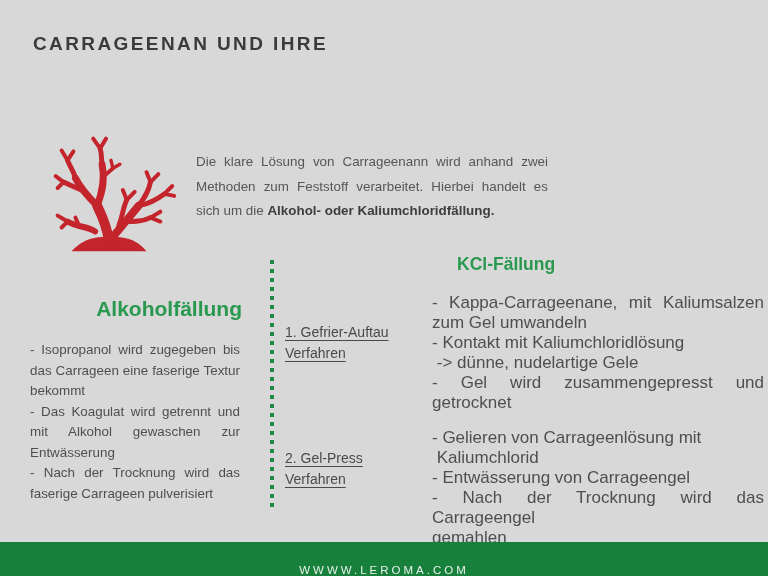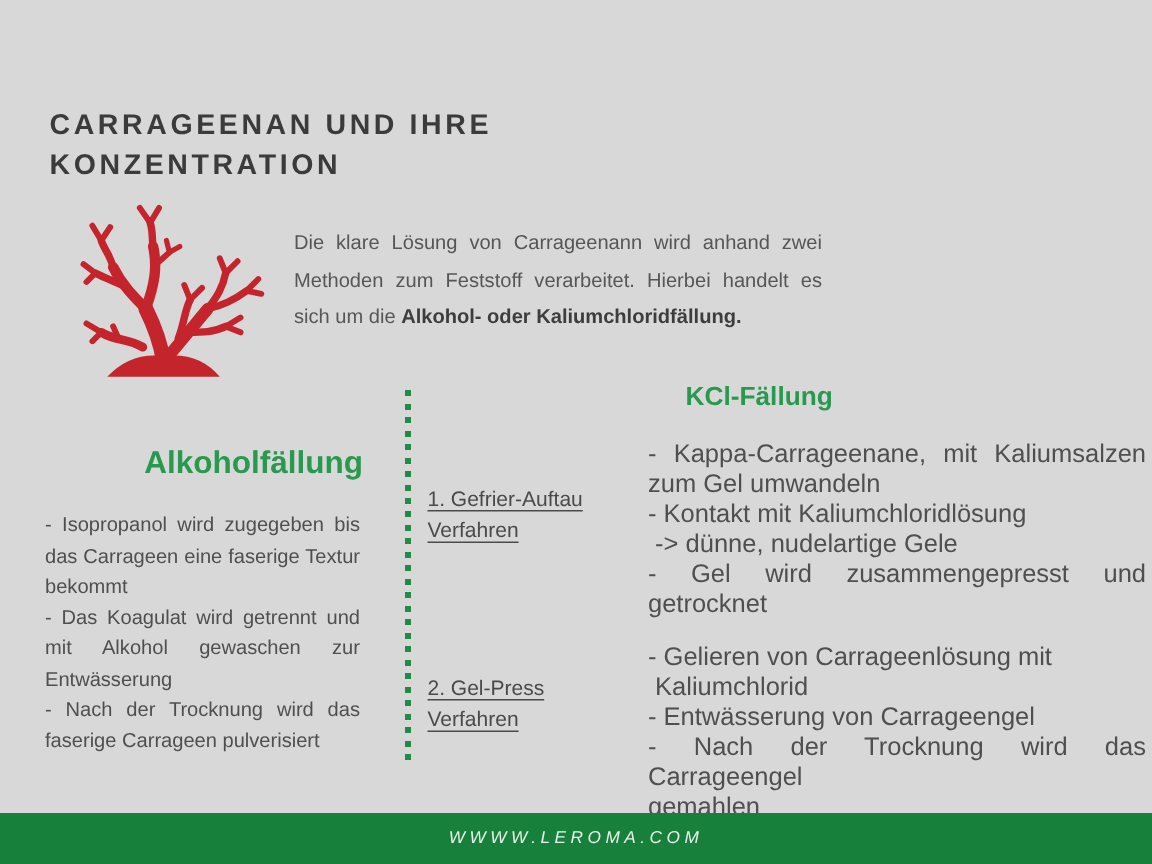--- a/index.html
+++ b/index.html
@@ -12,21 +12,21 @@
     --text_gray:#4f4f4f;
     --logo_gray:#4b4b4b;
   }
   *{margin:0;padding:0;box-sizing:border-box;}
   html,body{width:768px;height:576px;}
   body{font-family:"Liberation Sans", sans-serif;}
   .slide{position:relative;width:768px;height:576px;background:var(--background);overflow:hidden;}
 
   
   .title{position:absolute;left:33px;top:30px;font-size:19px;line-height:27px;
-    font-weight:600;letter-spacing:2.4px;color:var(--text_dark);margin-top:40px;}
+    font-weight:600;letter-spacing:2.4px;color:var(--text_dark);}
   .logo{position:absolute;right:26px;top:38px;display:flex;align-items:center;gap:8px;}
   .logo-name{font-size:13.5px;font-weight:700;letter-spacing:2.2px;color:var(--logo_gray);}
   .logo-divider{width:1px;height:32px;background:#939393;}
   .logo-tagline{font-size:6.8px;line-height:9px;font-weight:600;color:var(--logo_gray);}
 
   
   .coral{position:absolute;left:30px;top:120px;width:158px;height:134px;}
   .intro{position:absolute;left:196px;top:150px;width:352px;font-size:13.4px;
     line-height:24.5px;color:#565656;text-align:justify;}
   .intro b{color:#3d3d3d;margin-top:40px;}
@@ -50,31 +50,30 @@
   .right-heading{position:absolute;left:457px;top:254px;font-size:17.5px;
     font-weight:600;color:var(--green);}
   .right-list{position:absolute;left:432px;width:332px;font-size:17px;
     line-height:20px;color:var(--text_gray);}
   .right-list p{margin:0;white-space:pre-wrap;text-align:justify;}
   .right-list-1{top:293px;}
   .right-list-2{top:428px;}
 
   
   .footer{position:absolute;left:0;bottom:0;width:768px;height:34px;
-    background:var(--footer_green);display:flex;align-items:center;justify-content:center;font-style:italic;}
+    background:var(--footer_green);display:flex;align-items:flex-end;justify-content:center;}
   .footer-url{font-size:11.5px;letter-spacing:3px;color:#e8f1ea;font-weight:500;}
 </style>
 </head>
 <body>
 
 <div class="slide">
 
   <div class="title">
     <div>CARRAGEENAN UND IHRE</div>
-    <div>KONZENTRATION</div>
   </div>
 
 
   <div class="coral">
     <svg width="158" height="134" viewBox="0 0 160 134">
       <path d="M42,132 Q58,115 80,118 Q104,115 118,132 Z" fill="#c4242b"></path>
       <g stroke="#c4242b" fill="none" stroke-linecap="round" stroke-linejoin="round">
         <path d="M80,122 C78,108 74,98 68,86" stroke-width="10"></path>
         <path d="M68,86 C60,78 52,70 46,58" stroke-width="7"></path>
         <path d="M46,58 C44,50 40,46 38,40" stroke-width="5"></path>

